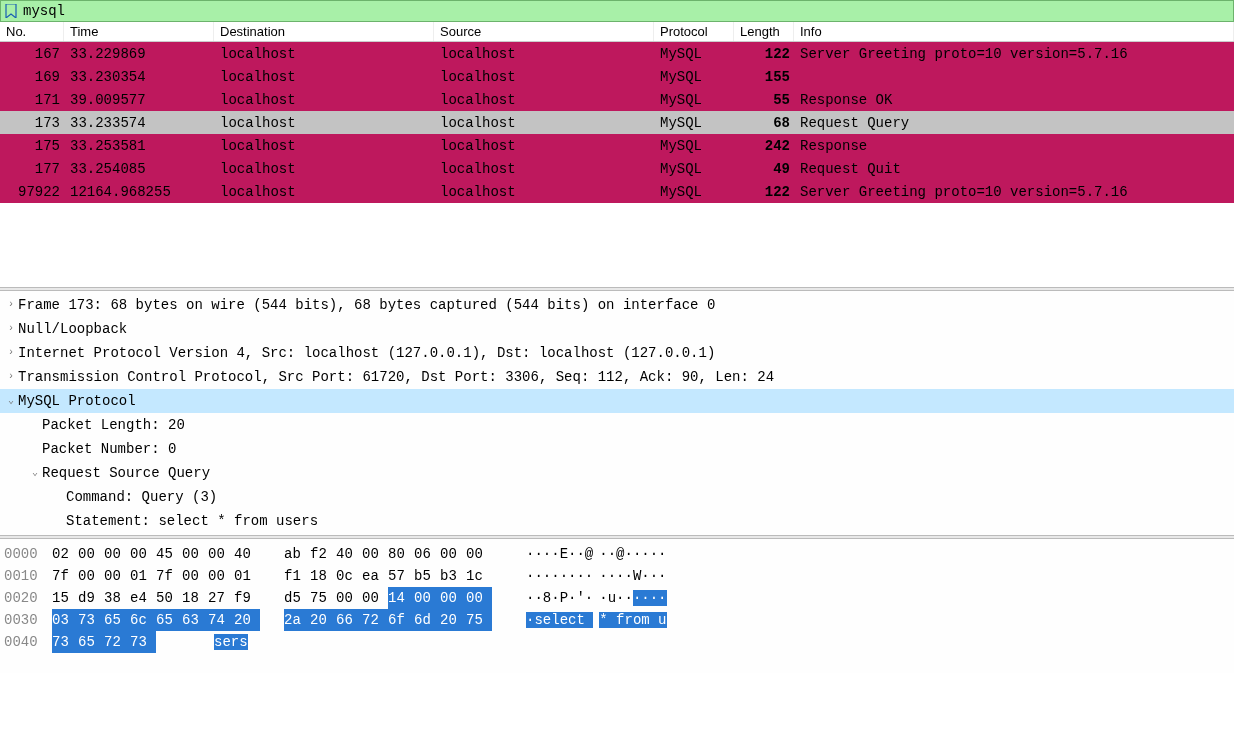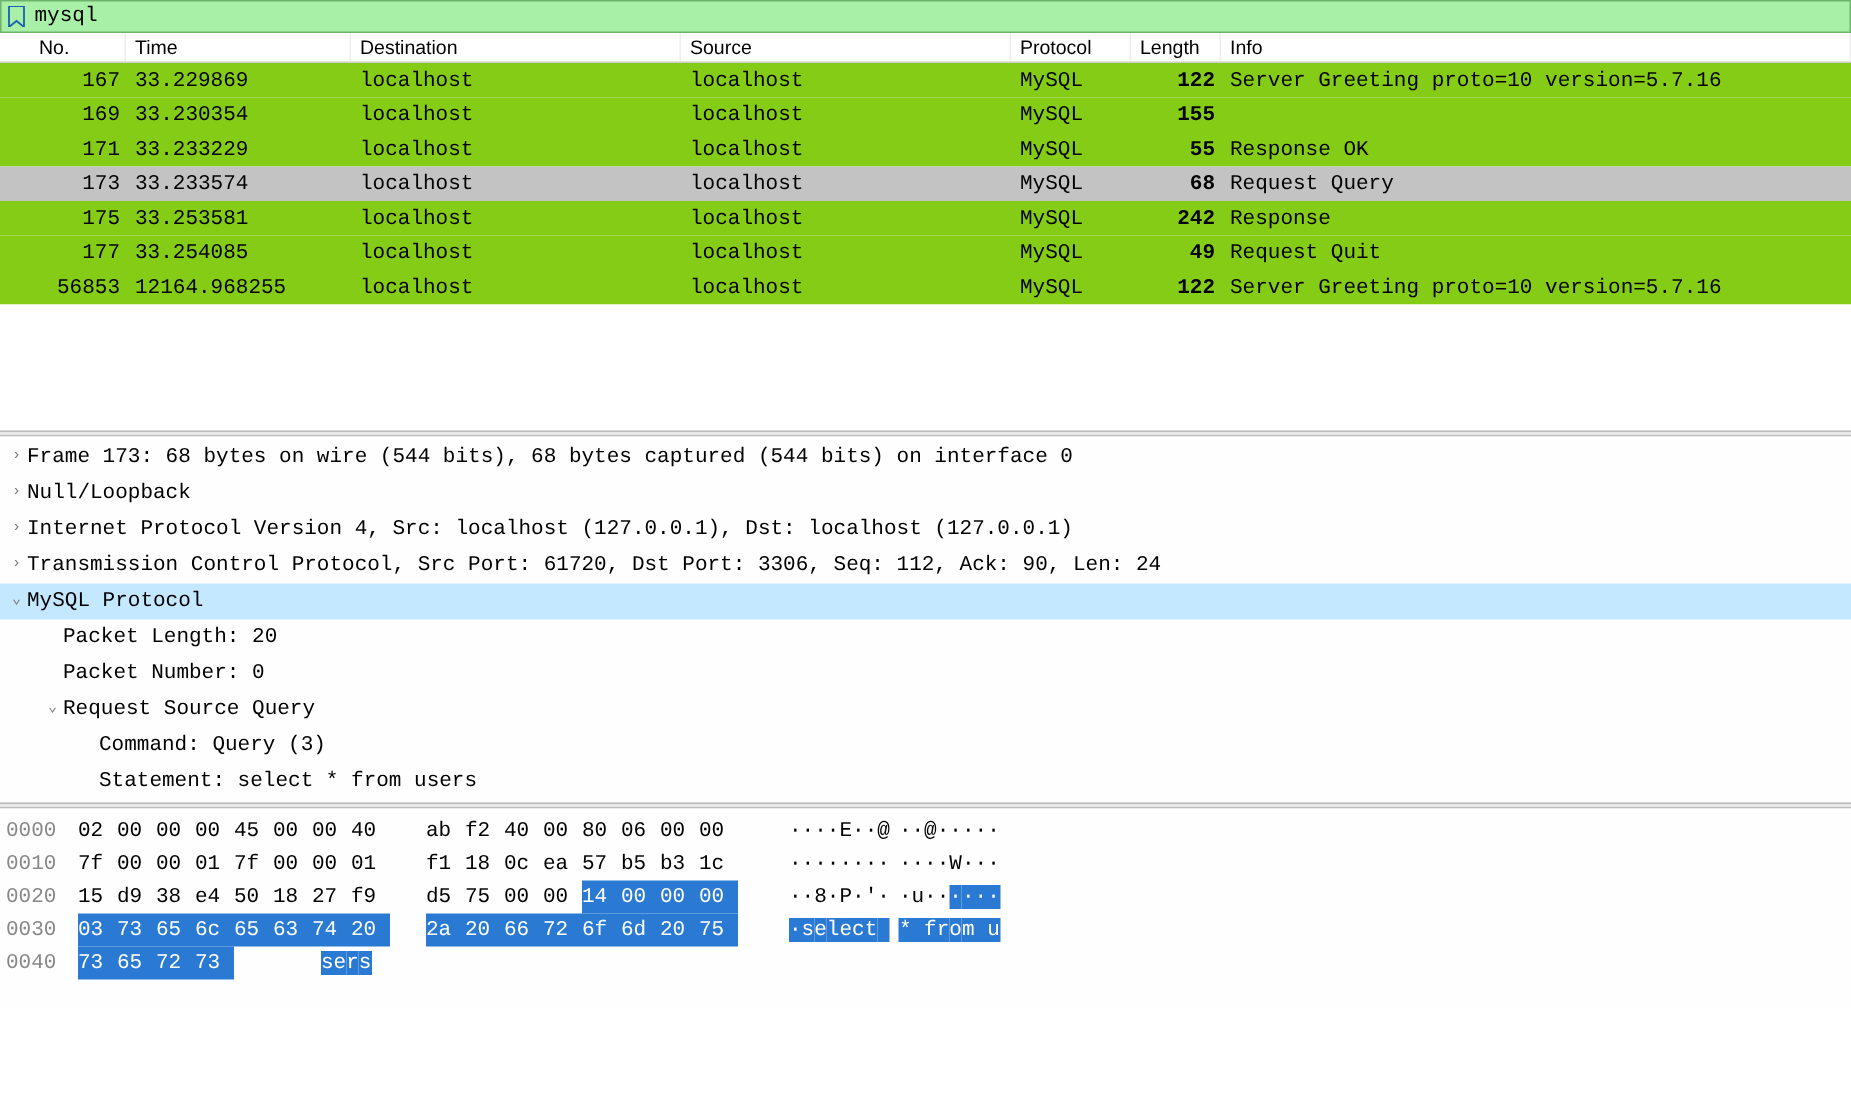--- a/index.html
+++ b/index.html
@@ -43,34 +43,34 @@
     background: #fff;
     border-bottom: 1px solid #ccc;
   }
   .plist-header .col {
     padding: 2px 6px;
     border-right: 1px solid #eee;
     color: #000;
     font-family: sans-serif;
     font-size: 13px;
   }
-  .col-no   { width: 64px; text-align: left; margin-left: 20px; }
+  .col-no   { width: 64px; text-align: left; }
   .col-time { width: 150px; text-align: left; }
   .col-src  { width: 220px; text-align: left; }
   .col-dst  { width: 220px; text-align: left; }
   .col-proto{ width: 80px; text-align: left; }
   .col-len  { width: 60px; text-align: left; }
   .col-info { flex: 1; text-align: left; }
 
   .packet-rows { background: #fff; }
   .prow {
     display: flex;
     height: 23px;
     align-items: center;
-    background: #84cc16;
+    background: #be185d;
     cursor: pointer;
   }
   .prow .col {
     padding: 0 6px;
     white-space: nowrap;
     overflow: hidden;
   }
   .prow .col-no   { text-align: right; padding-right: 4px; }
   .prow .col-time { }
   .prow .col-len  { text-align: right; padding-right: 4px; font-weight: bold; }
@@ -180,21 +180,21 @@
       <div class="prow">
         <div class="col col-no">169</div>
         <div class="col col-time">33.230354</div>
         <div class="col col-src">localhost</div>
         <div class="col col-dst">localhost</div>
         <div class="col col-proto">MySQL</div>
         <div class="col col-len">155</div>
       </div>
       <div class="prow">
         <div class="col col-no">171</div>
-        <div class="col col-time">33.233229</div>
+        <div class="col col-time">39.009577</div>
         <div class="col col-src">localhost</div>
         <div class="col col-dst">localhost</div>
         <div class="col col-proto">MySQL</div>
         <div class="col col-len">55</div>
         <div class="col col-info">Response OK</div>
       </div>
       <div class="prow selected">
         <div class="col col-no">173</div>
         <div class="col col-time">33.233574</div>
         <div class="col col-src">localhost</div>
@@ -215,21 +215,21 @@
       <div class="prow">
         <div class="col col-no">177</div>
         <div class="col col-time">33.254085</div>
         <div class="col col-src">localhost</div>
         <div class="col col-dst">localhost</div>
         <div class="col col-proto">MySQL</div>
         <div class="col col-len">49</div>
         <div class="col col-info">Request Quit</div>
       </div>
       <div class="prow">
-        <div class="col col-no">56853</div>
+        <div class="col col-no">97922</div>
         <div class="col col-time">12164.968255</div>
         <div class="col col-src">localhost</div>
         <div class="col col-dst">localhost</div>
         <div class="col col-proto">MySQL</div>
         <div class="col col-len">122</div>
         <div class="col col-info">Server Greeting proto=10 version=5.7.16</div>
       </div>
     </div>
   <div class="empty-area"></div>
 </div>

